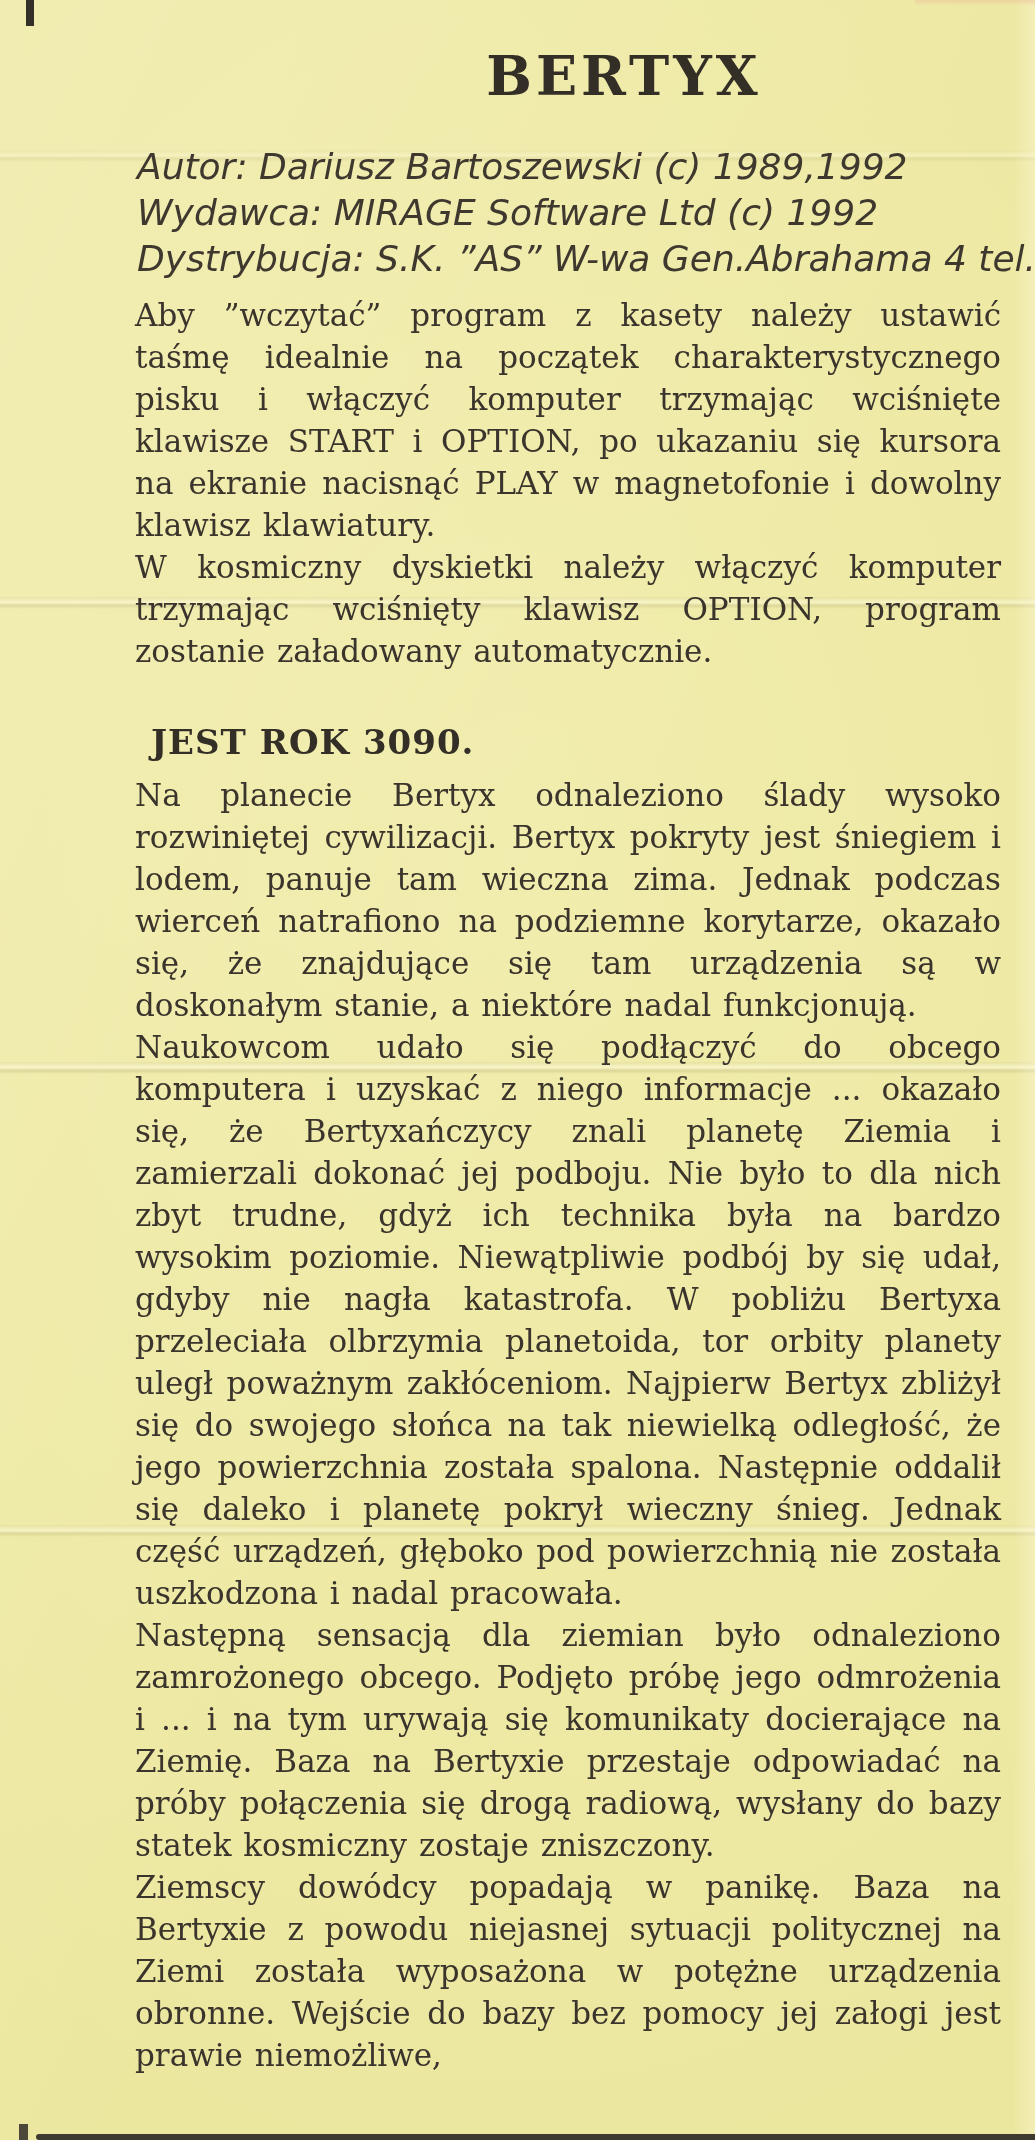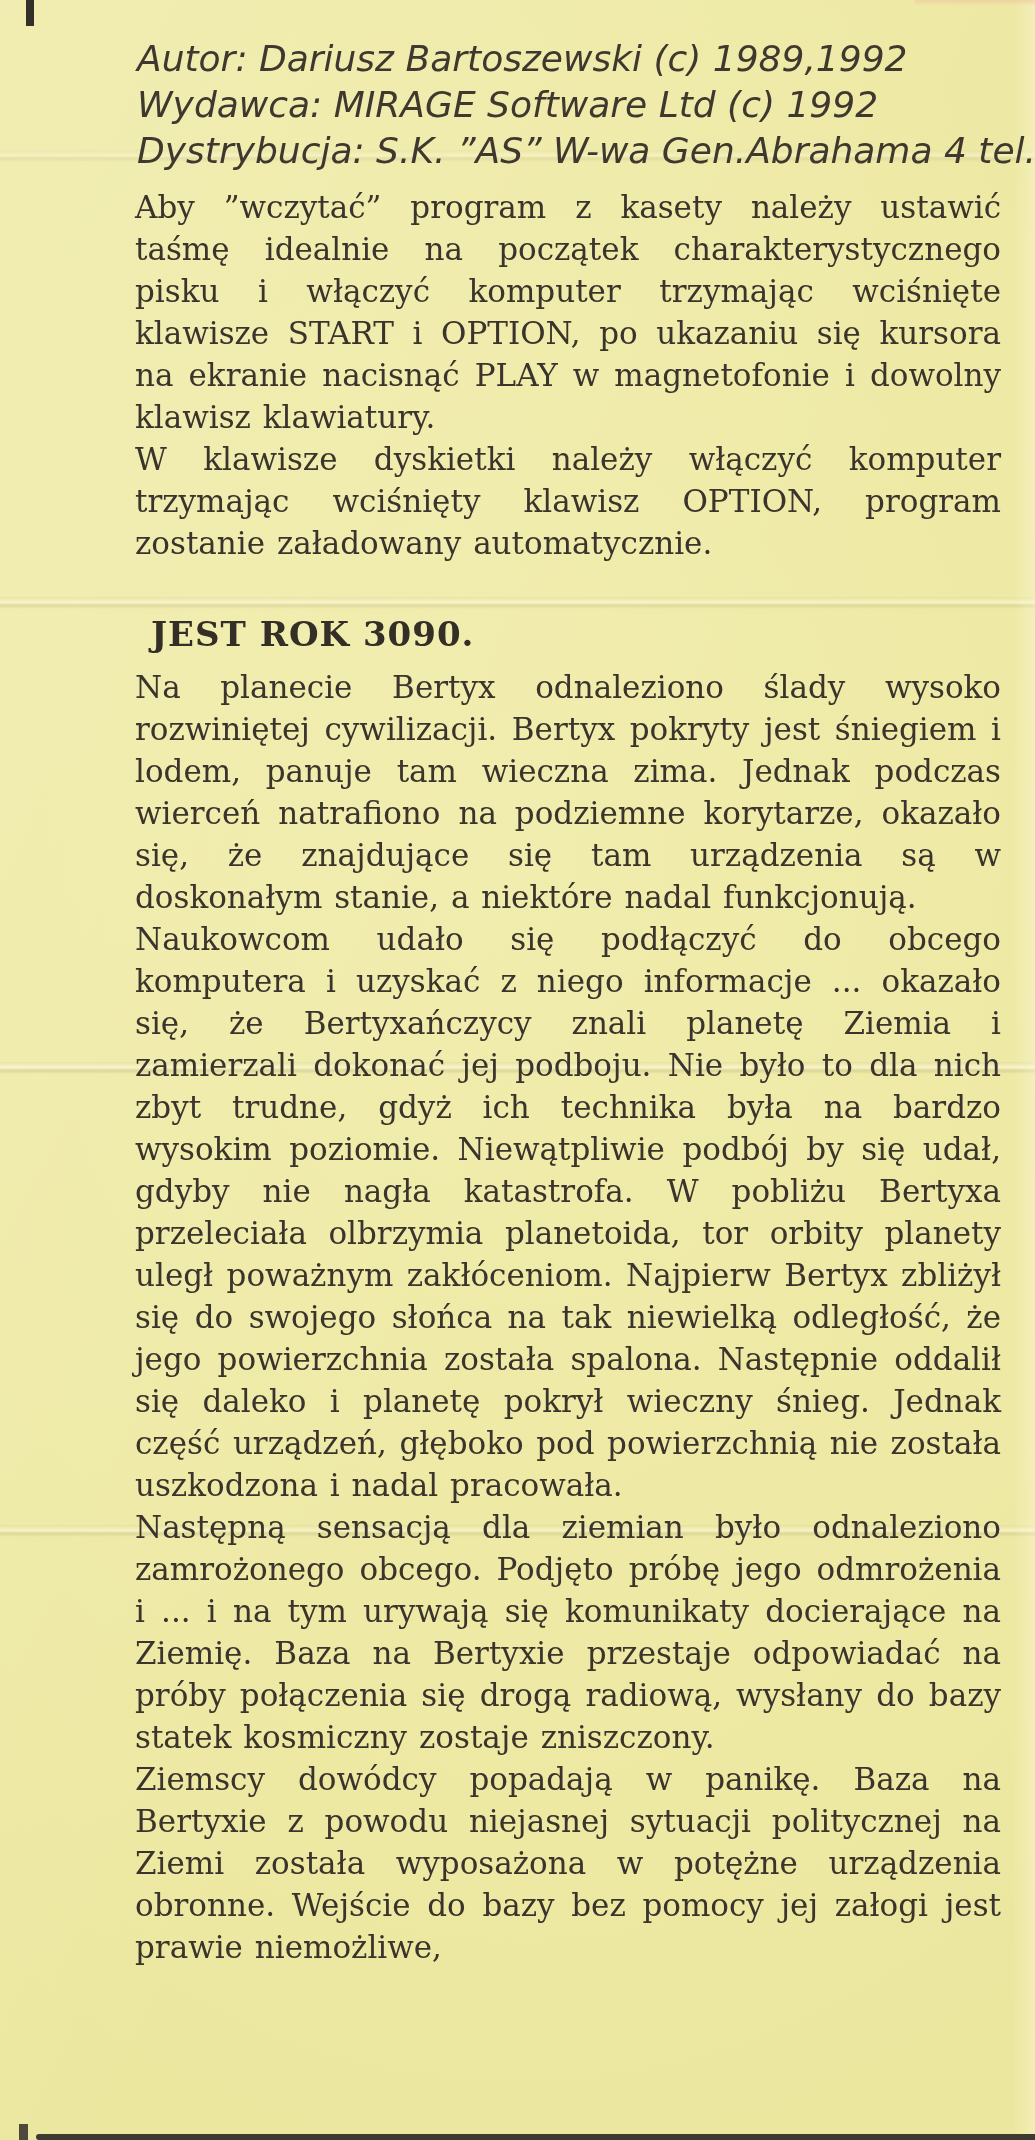--- a/index.html
+++ b/index.html
@@ -105,30 +105,31 @@
 
   <div class="crease crease-1"></div>
   <div class="crease crease-2"></div>
   <div class="crease crease-3"></div>
   <div class="crease crease-4"></div>
   <div class="edge-right"></div>
   <div class="corner-pink"></div>
 
   <div class="content">
 
+    <h1 class="title">BERTYX</h1>
 
     <div class="credits">
       <div>Autor: Dariusz Bartoszewski  (c) 1989,1992</div>
       <div>Wydawca: MIRAGE Software Ltd  (c) 1992</div>
       <div>Dystrybucja: S.K. ”AS”  W-wa Gen.Abrahama 4  tel.125-123</div>
     </div>
 
     <section>
       <p class="body-para">Aby ”wczytać” program z kasety należy ustawić taśmę idealnie na początek charakterystycznego pisku i włączyć komputer trzymając wciśnięte klawisze START i OPTION, po ukazaniu się kursora na ekranie nacisnąć PLAY w magnetofonie i dowolny klawisz klawiatury.</p>
-      <p class="body-para">W klawisze dyskietki należy włączyć komputer trzymając wciśnięty klawisz OPTION, program zostanie załadowany automatycznie.</p>
+      <p class="body-para">W kosmiczny dyskietki należy włączyć komputer trzymając wciśnięty klawisz OPTION, program zostanie załadowany automatycznie.</p>
     </section>
 
     <section>
       <h2 class="section-heading second">JEST ROK 3090.</h2>
       <p class="body-para">Na planecie Bertyx odnaleziono ślady wysoko rozwiniętej cywilizacji. Bertyx pokryty jest śniegiem i lodem, panuje tam wieczna zima. Jednak podczas wierceń natrafiono na podziemne korytarze, okazało się, że znajdujące się tam urządzenia są w doskonałym stanie, a niektóre nadal funkcjonują.</p>
       <p class="body-para">Naukowcom udało się podłączyć do obcego komputera i uzyskać z niego informacje ... okazało się, że Bertyxańczycy znali planetę Ziemia i zamierzali dokonać jej podboju. Nie było to dla nich zbyt trudne, gdyż ich technika była na bardzo wysokim poziomie. Niewątpliwie podbój by się udał, gdyby nie nagła katastrofa. W pobliżu Bertyxa przeleciała olbrzymia planetoida, tor orbity planety uległ poważnym zakłóceniom. Najpierw Bertyx zbliżył się do swojego słońca na tak niewielką odległość, że jego powierzchnia została spalona. Następnie oddalił się daleko i planetę pokrył wieczny śnieg. Jednak część urządzeń, głęboko pod powierzchnią nie została uszkodzona i nadal pracowała.</p>
       <p class="body-para">Następną sensacją dla ziemian było odnaleziono zamrożonego obcego. Podjęto próbę jego odmrożenia i ... i na tym urywają się komunikaty docierające na Ziemię. Baza na Bertyxie przestaje odpowiadać na próby połączenia się drogą radiową, wysłany do bazy statek kosmiczny zostaje zniszczony.</p>
       <p class="body-para">Ziemscy dowódcy popadają w panikę. Baza na Bertyxie z powodu niejasnej sytuacji politycznej na Ziemi została wyposażona w potężne urządzenia obronne. Wejście do bazy bez pomocy jej załogi jest prawie niemożliwe,</p>
     </section>
 

